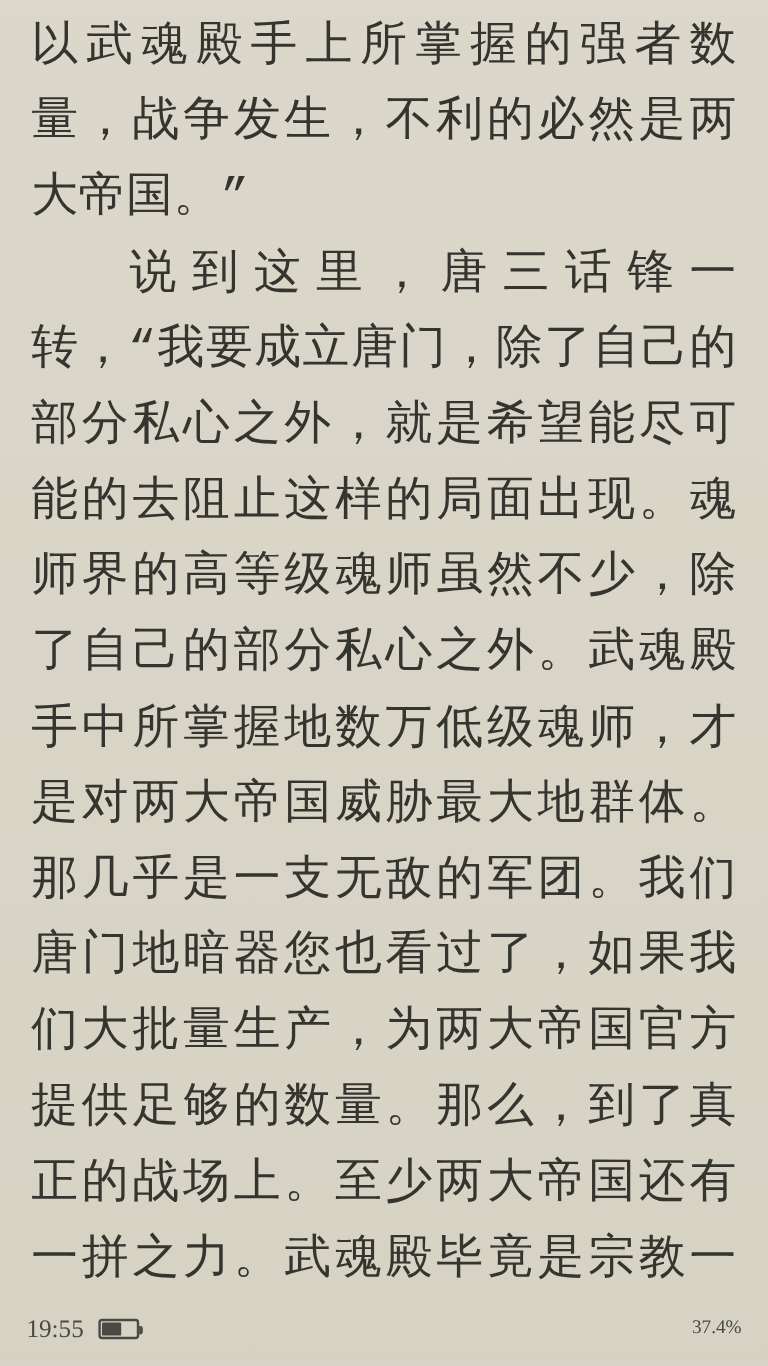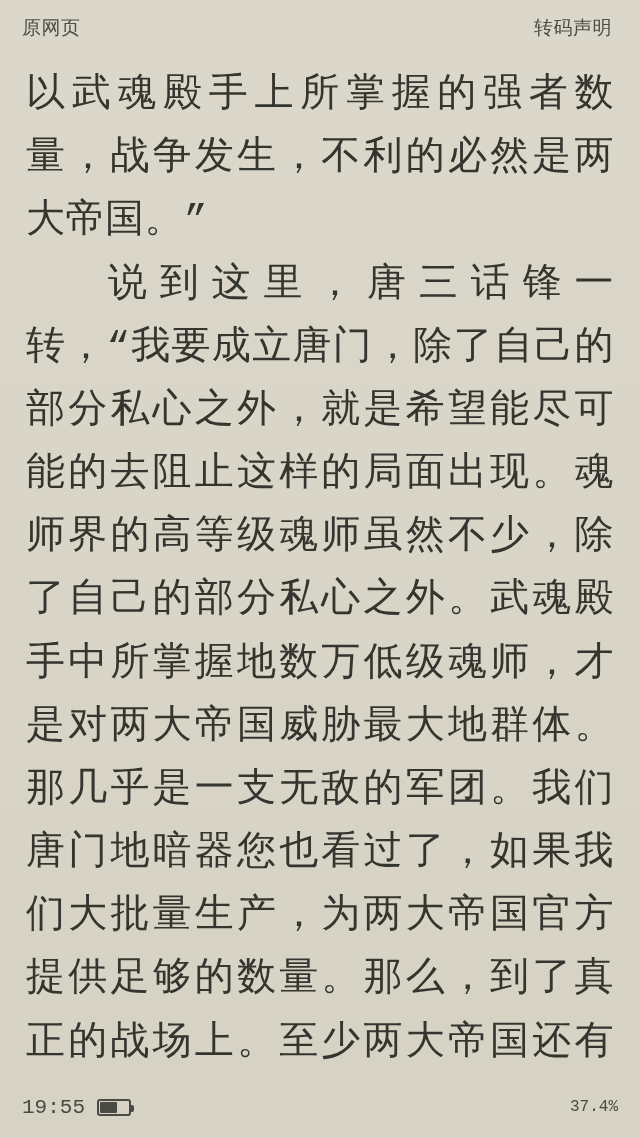--- a/index.html
+++ b/index.html
@@ -72,21 +72,21 @@
 
   
   .bottombar {
     height: 62px;
     flex: 0 0 62px;
     display: flex;
     align-items: center;
     justify-content: space-between;
     padding: 0 22px;
     box-sizing: border-box;
-    font-family: Liberation Mono, monospace;
+    font-family: Liberation Serif, serif;
     font-size: 21px;
     color: #4a4a44;
   }
   .bottom-left {
     display: flex;
     align-items: center;
     gap: 12px;
     min-width: 150px;
   }
   .battery {
@@ -136,24 +136,20 @@
   .clock {
     font-size: 21px;
     color: #4a4a44;
   }
 </style>
 </head>
 <body>
 
 <div class="reader">
 
-  <div class="topbar">
-    <span class="left-link">原网页</span>
-    <span class="right-link">转码声明</span>
-  </div>
 
   <div class="content">
     <p class="para">以武魂殿手上所掌握的强者数量，战争发生，不利的必然是两大帝国。”</p>
     <p class="para indent">说到这里，唐三话锋一转，“我要成立唐门，除了自己的部分私心之外，就是希望能尽可能的去阻止这样的局面出现。魂师界的高等级魂师虽然不少，除了自己的部分私心之外。武魂殿手中所掌握地数万低级魂师，才是对两大帝国威胁最大地群体。那几乎是一支无敌的军团。我们唐门地暗器您也看过了，如果我们大批量生产，为两大帝国官方提供足够的数量。那么，到了真正的战场上。至少两大帝国还有一拼之力。武魂殿毕竟是宗教一般地存在，两大帝国存在也不是一天两天了。双方谁胜谁负还很</p>
   </div>
 
   <div class="bottombar">
     <div class="bottom-left">
       <span class="clock">19:55</span>
       <span class="battery">

